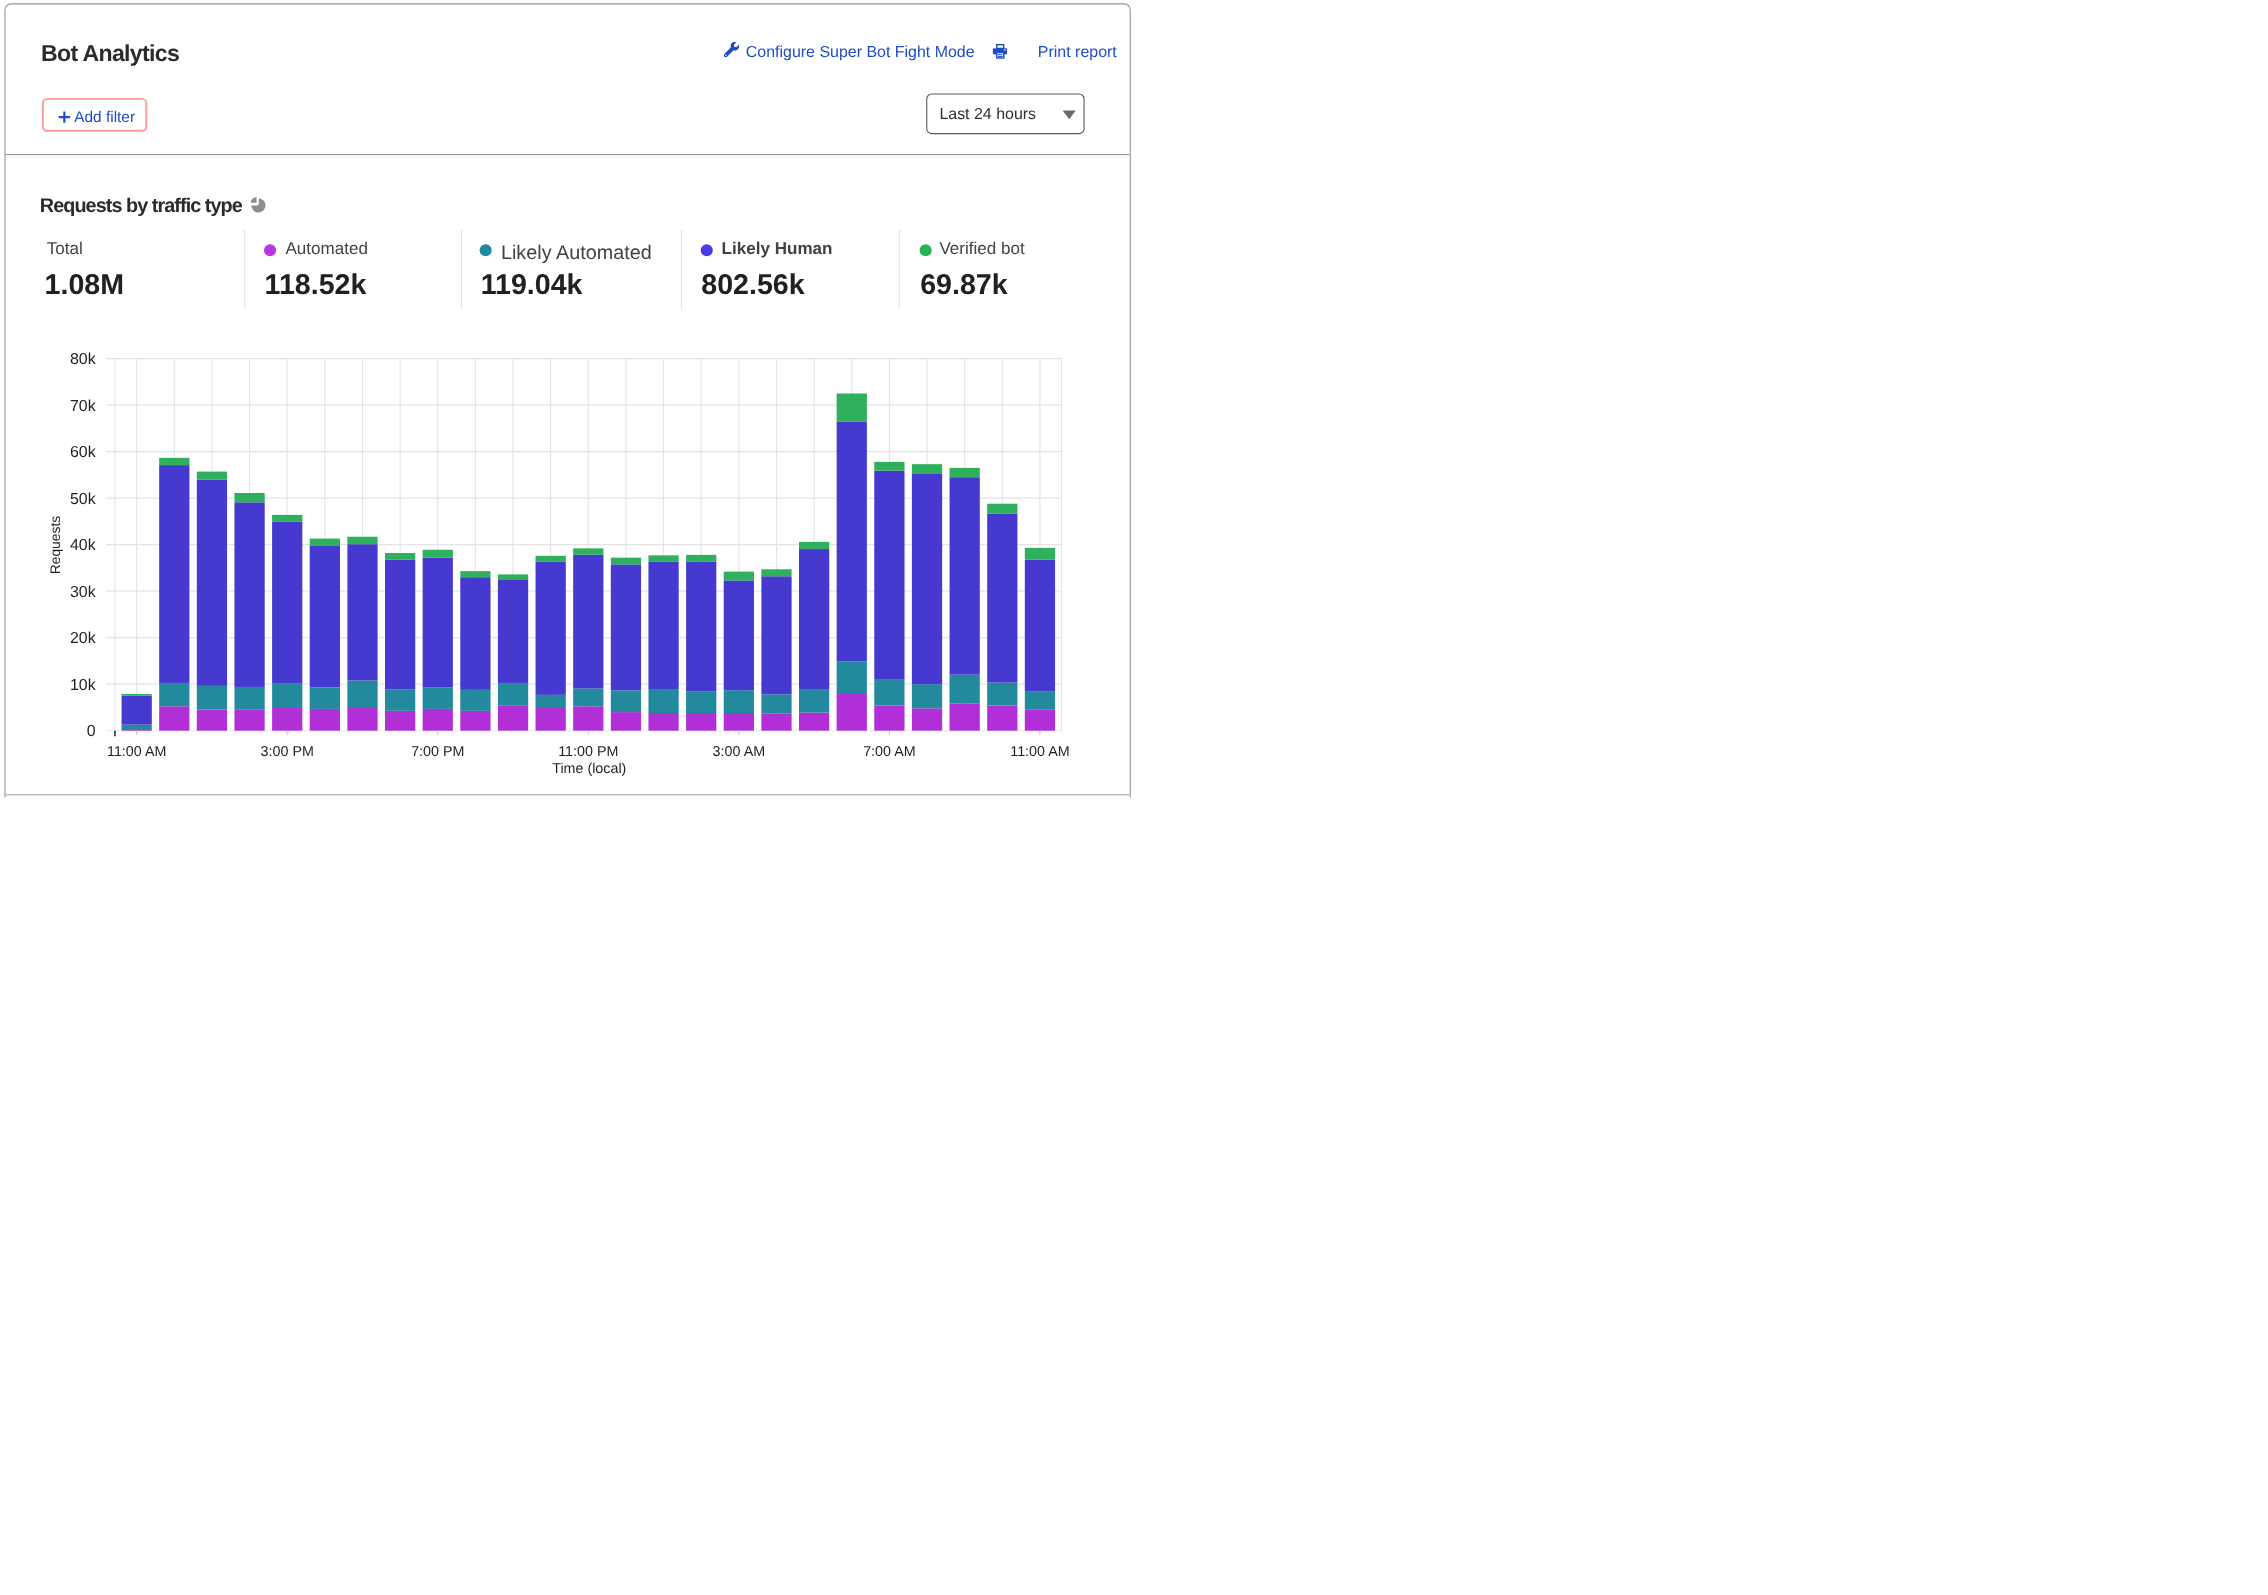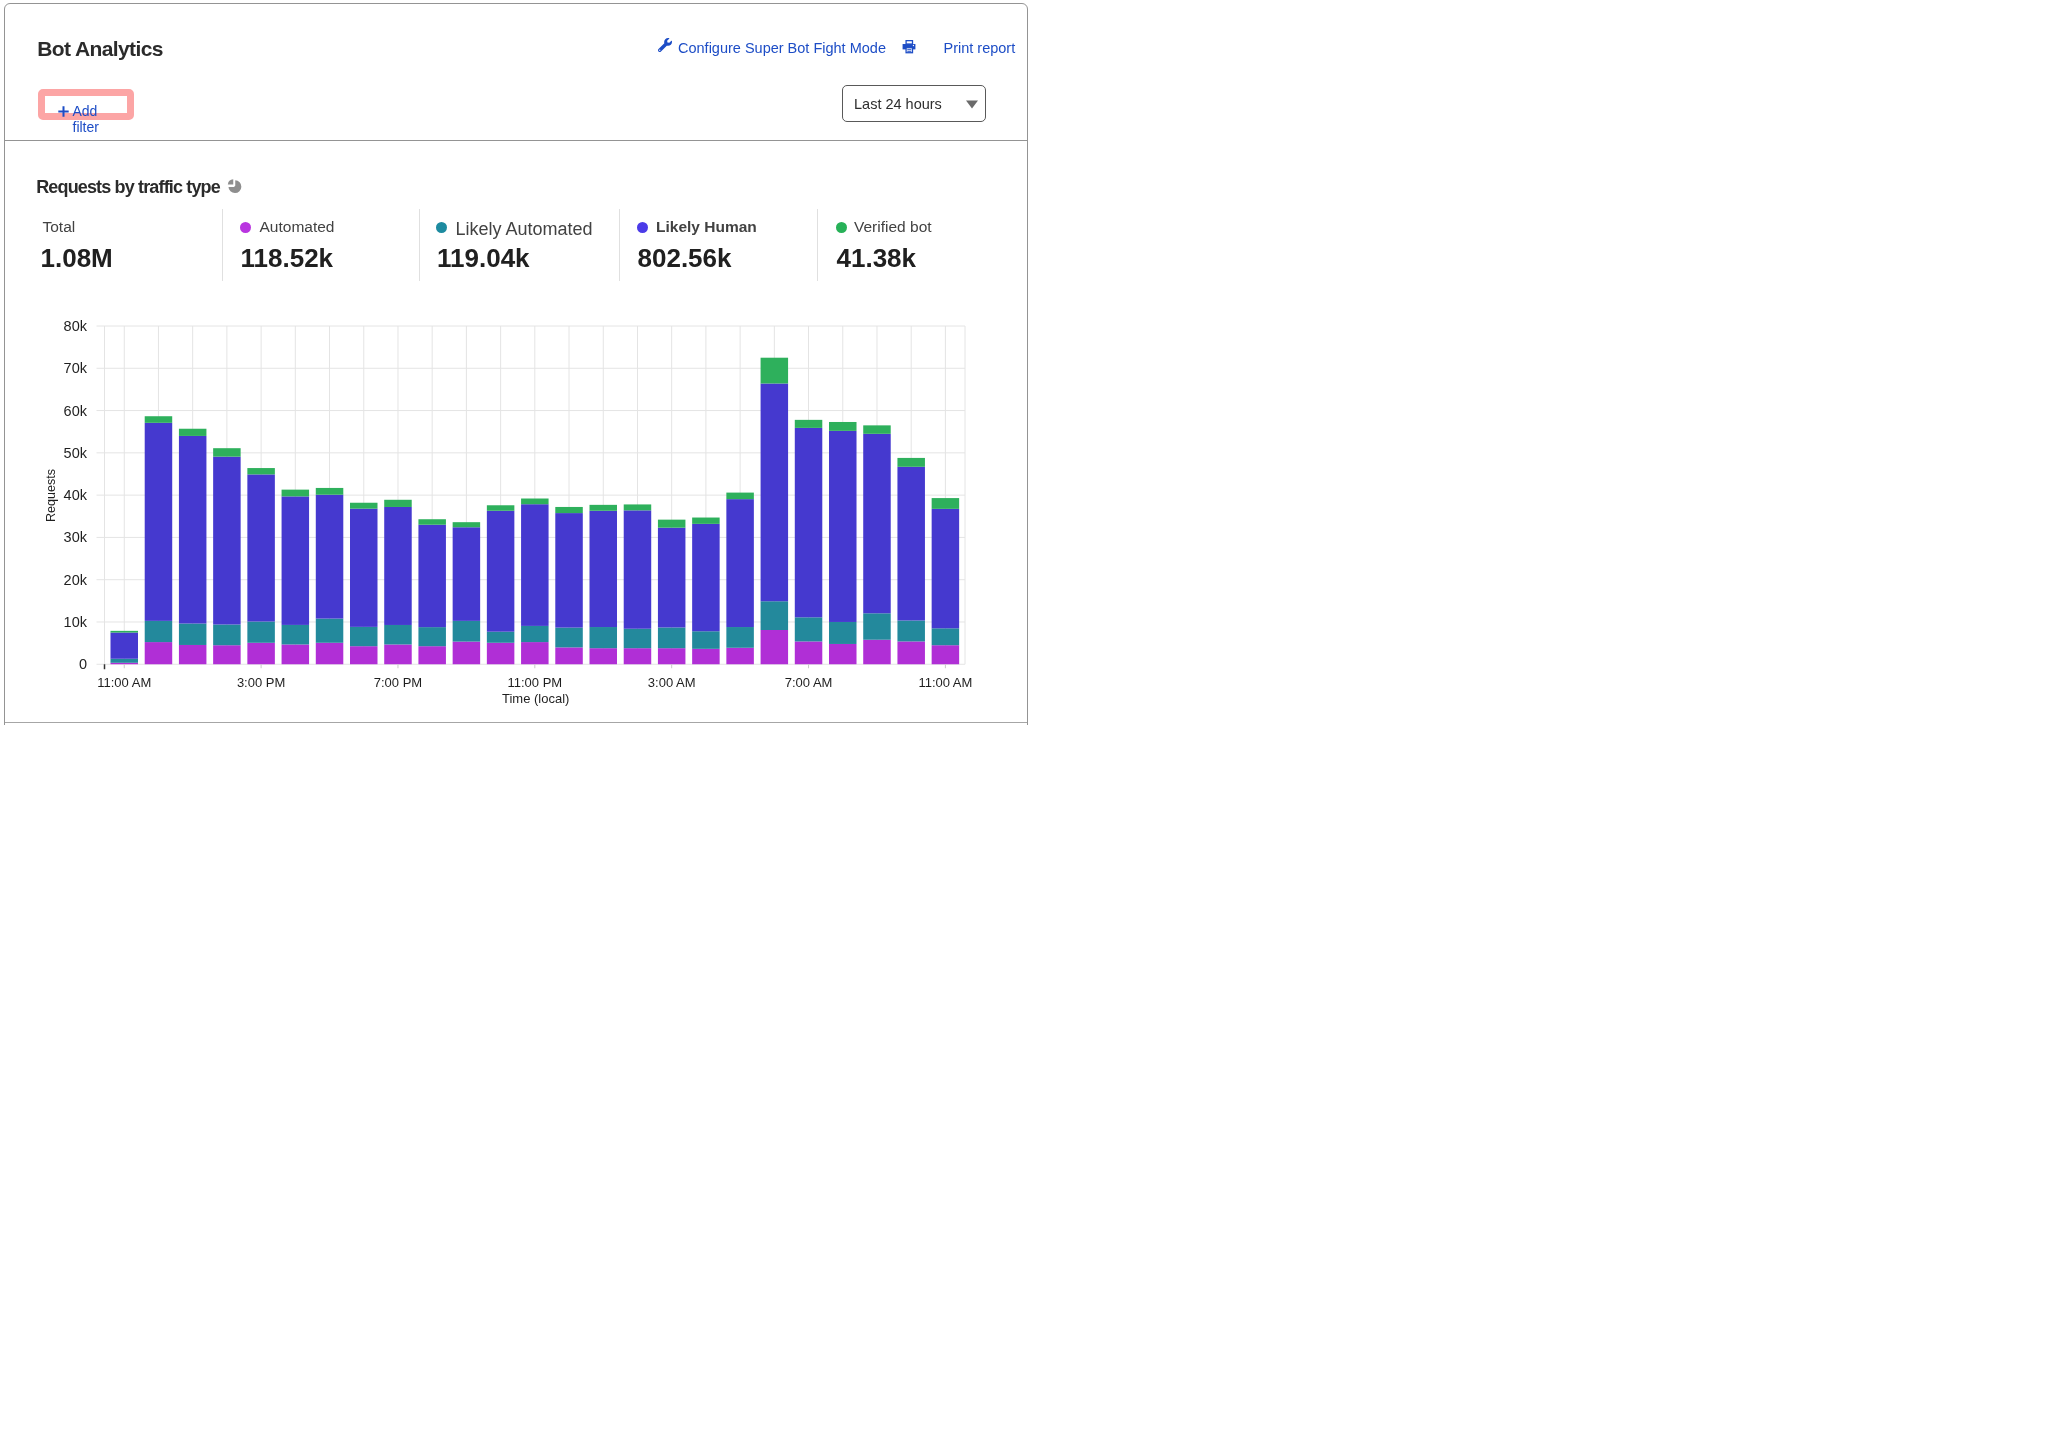--- a/index.html
+++ b/index.html
@@ -23,21 +23,21 @@
   <svg width="14" height="14" viewBox="0 0 24 24" style="position:absolute;left:902px;top:39.5px;">
     <rect x="7" y="1.1" width="11" height="5.8" fill="#fff" stroke="#1d4dc6" stroke-width="2.2"></rect>
     <rect x="1" y="6.9" width="22" height="9.2" fill="#1d4dc6"></rect>
     <circle cx="19.6" cy="9.4" r="1.1" fill="#fff"></circle>
     <rect x="7" y="13.2" width="11" height="8.6" fill="#fff" stroke="#1d4dc6" stroke-width="2.2"></rect>
     <rect x="9" y="15.8" width="7" height="1.6" fill="#1d4dc6"></rect>
     <rect x="9" y="18.6" width="7" height="1.6" fill="#1d4dc6"></rect>
   </svg>
   <div class="abs" style="left:919.5px;top:39.5px;font-size:14.5px;color:#1d4dc6;margin-left:24px;">Print report</div>
 
-  <div class="abs" style="left:37.5px;top:89px;width:96px;height:31px;border:7px solid #fca5a5;border-radius:5px;">
+  <div class="abs" style="left:37.5px;top:89px;width:96px;height:31px;border:2px solid #fca5a5;border-radius:5px;">
     <svg width="11" height="11" viewBox="0 0 11 11" style="position:absolute;left:13px;top:10px;">
       <path d="M5.5 0.3v10.4M0.3 5.5h10.4" stroke="#1d4dc6" stroke-width="2"></path>
     </svg>
     <div style="position:absolute;left:28px;top:7px;font-size:14px;color:#1d4dc6;">Add filter</div>
   </div>
 
   <div class="abs" style="left:842px;top:85px;width:144px;height:37px;border:1px solid #595959;border-radius:5px;">
     <div style="position:absolute;left:11px;top:10px;font-size:14.5px;color:#2e2e2e;">Last 24 hours</div>
     <svg width="12" height="9" viewBox="0 0 12 8" style="position:absolute;right:7px;top:14px;">
       <path d="M0 0h12L6 8z" fill="#6a6a6a"></path>
@@ -65,21 +65,21 @@
   <div class="abs" style="left:436px;top:221.5px;width:11px;height:11px;border-radius:50%;background:#1d8ba0;"></div>
   <div class="abs" style="left:455.4px;top:219px;font-size:18px;color:#424242;text-align:center;">Likely Automated</div>
   <div class="abs" style="left:437px;top:243px;font-size:26px;font-weight:700;color:#202020;">119.04k</div>
 
   <div class="abs" style="left:637px;top:221.5px;width:11px;height:11px;border-radius:50%;background:#4b3be8;"></div>
   <div class="abs" style="left:656px;top:218.4px;font-size:15.5px;color:#424242;font-weight:bold;">Likely Human</div>
   <div class="abs" style="left:637.5px;top:243px;font-size:26px;font-weight:700;color:#202020;">802.56k</div>
 
   <div class="abs" style="left:835.5px;top:221.5px;width:11px;height:11px;border-radius:50%;background:#27b158;"></div>
   <div class="abs" style="left:854px;top:218.4px;font-size:15.5px;color:#424242;">Verified bot</div>
-  <div class="abs" style="left:836.5px;top:243px;font-size:26px;font-weight:700;color:#202020;">41.38k</div>
+  <div class="abs" style="left:836.5px;top:243px;font-size:26px;font-weight:700;color:#202020;">69.87k</div>
 
   <svg width="1031" height="725" viewBox="0 0 1031 725" style="position:absolute;left:0;top:0;">
 <line x1="104.5" y1="326.0" x2="104.5" y2="664.25" stroke="#e4e4e4" stroke-width="1"></line>
 <line x1="124.25" y1="326.0" x2="124.25" y2="664.25" stroke="#e4e4e4" stroke-width="1"></line>
 <line x1="158.46" y1="326.0" x2="158.46" y2="664.25" stroke="#e4e4e4" stroke-width="1"></line>
 <line x1="192.68" y1="326.0" x2="192.68" y2="664.25" stroke="#e4e4e4" stroke-width="1"></line>
 <line x1="226.89" y1="326.0" x2="226.89" y2="664.25" stroke="#e4e4e4" stroke-width="1"></line>
 <line x1="261.11" y1="326.0" x2="261.11" y2="664.25" stroke="#e4e4e4" stroke-width="1"></line>
 <line x1="295.32" y1="326.0" x2="295.32" y2="664.25" stroke="#e4e4e4" stroke-width="1"></line>
 <line x1="329.54" y1="326.0" x2="329.54" y2="664.25" stroke="#e4e4e4" stroke-width="1"></line>

